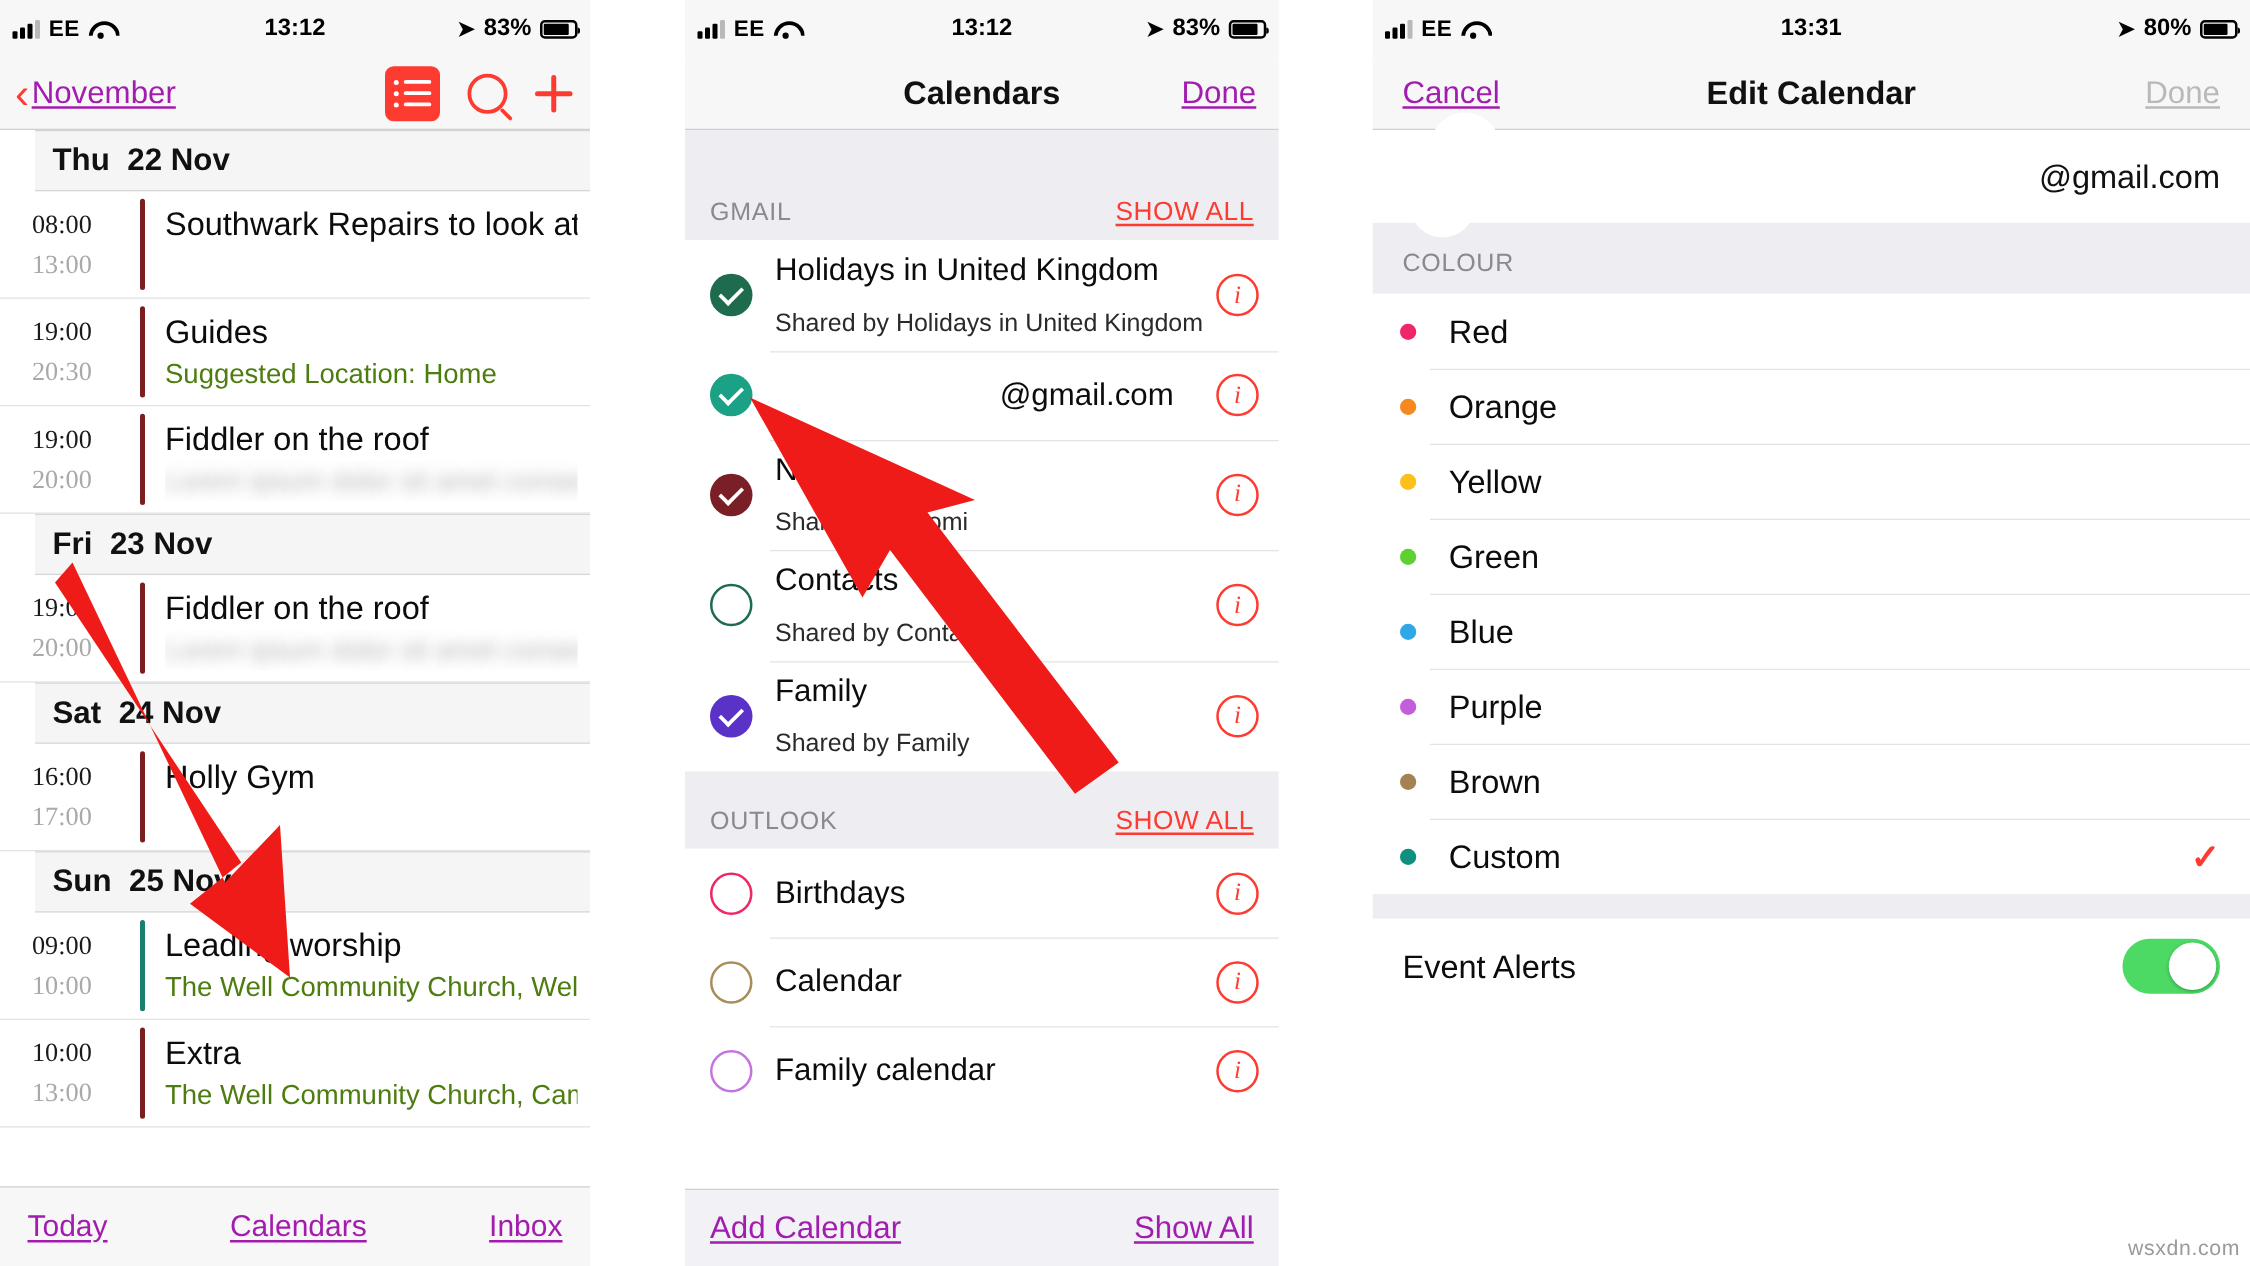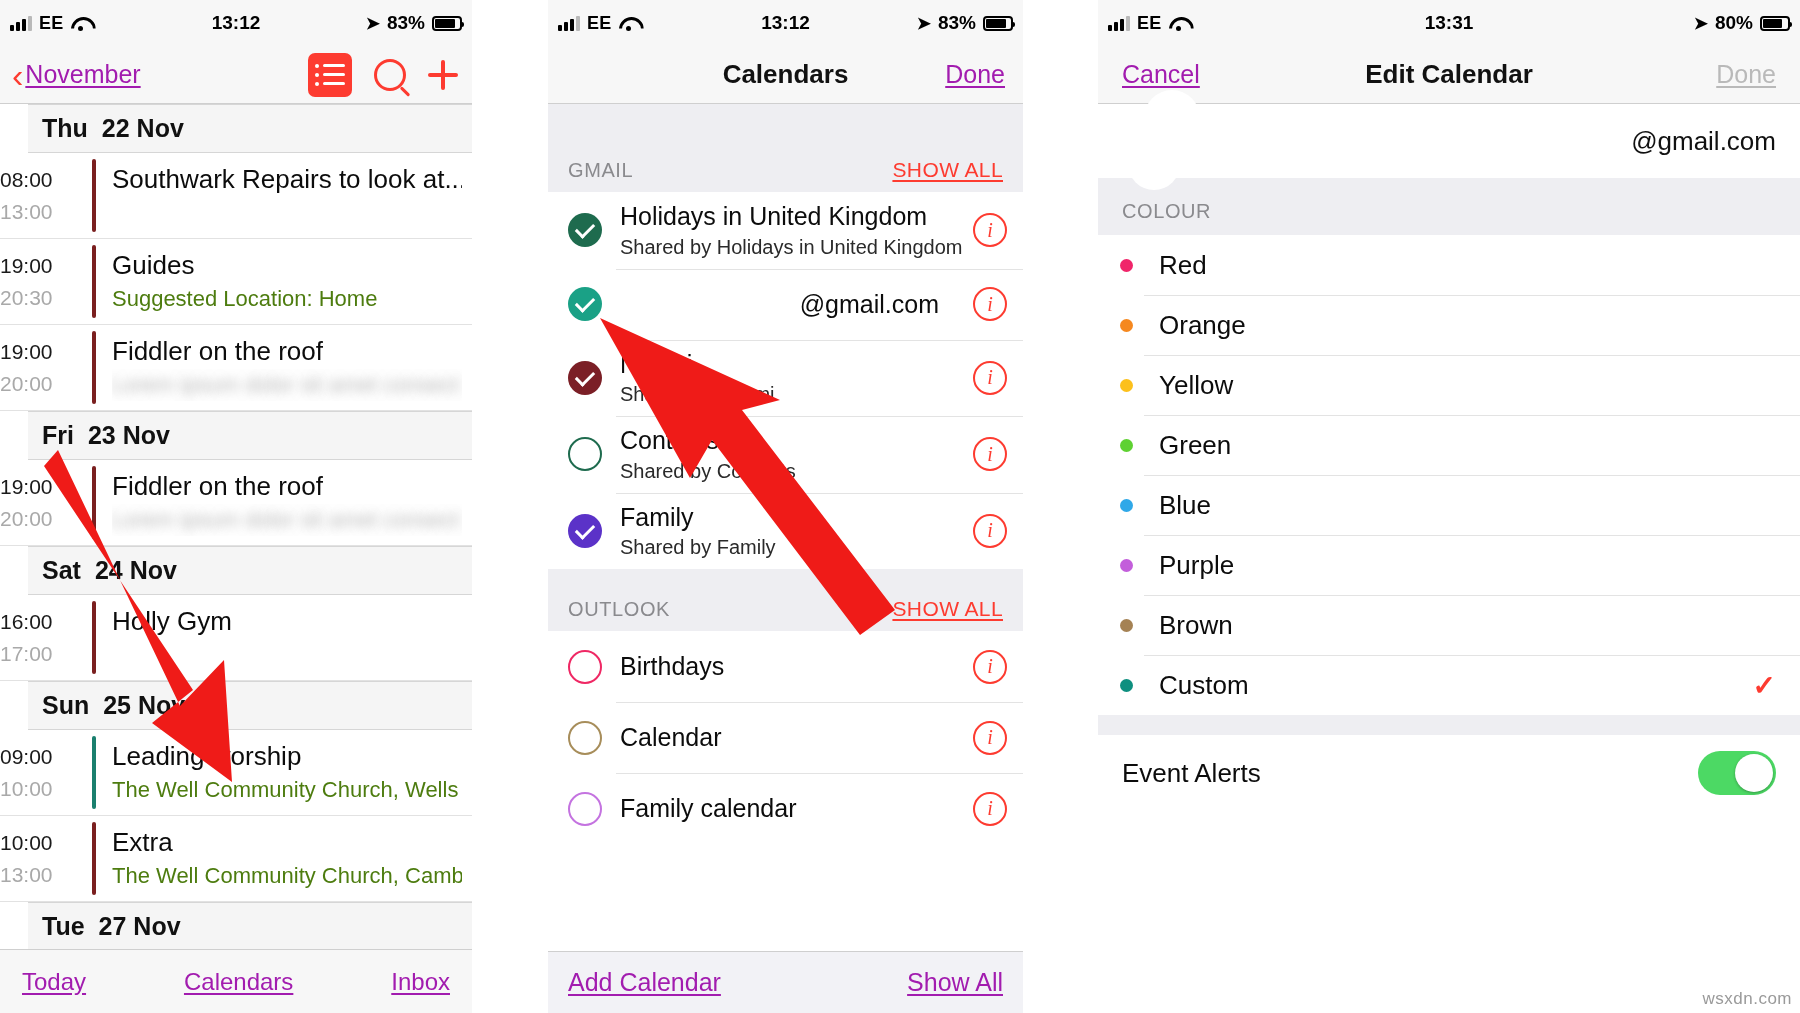--- a/index.html
+++ b/index.html
@@ -107,21 +107,21 @@
   .day-header{
     background:#f5f5f5;border-top:1px solid #d6d6d6;border-bottom:1px solid #d6d6d6;
     padding:9px 14px;font-size:25px;font-weight:bold;color:#111;
     display:flex;gap:14px;margin-left:28px;
   }
   .event-row{
     display:flex;border-bottom:1px solid #e2e2e2;min-height:86px;
     box-sizing:border-box;
   }
   .ev-times{
-    width:92px;flex:none;text-align:left;padding:11px 13px 11px 0;box-sizing:border-box;
+    width:112px;flex:none;text-align:center;padding:11px 13px 11px 0;box-sizing:border-box;font-family:Liberation Serif, serif;
   }
   .ev-start{font-size:21px;color:#1a1a1a;line-height:1.5;}
   .ev-end{font-size:21px;color:#a9a9a9;line-height:1.5;}
   .ev-bar{width:4px;flex:none;margin:6px 0;border-radius:2px;}
   .ev-body{padding:9px 10px 9px 16px;flex:1;min-width:0;}
   .ev-title{font-size:26px;color:#0c0c0c;white-space:nowrap;overflow:hidden;line-height:1.35;}
   .ev-sub{font-size:22px;color:#4d7c0f;white-space:nowrap;overflow:hidden;line-height:1.45;}
   .ev-sub.blurred{
     color:transparent;
     text-shadow:0 0 11px rgba(120,120,120,.55);
@@ -158,21 +158,21 @@
     display:flex;align-items:center;justify-content:center;box-sizing:border-box;
   }
   .cal-check.on::after{
     content:"";width:15px;height:8px;border-left:3.5px solid #fff;border-bottom:3.5px solid #fff;
     transform:rotate(-45deg);margin-top:-3px;
   }
   .cal-check.off{background:transparent;border:2.5px solid currentColor;}
   .cal-text{flex:1;min-width:0;padding:8px 0;}
   .cal-name{font-size:25px;color:#0c0c0c;white-space:nowrap;overflow:hidden;line-height:1.3;}
   .cal-name.right{text-align:right;padding-right:34px;}
-  .cal-sub{font-size:20px;color:#2a2a2a;white-space:nowrap;overflow:hidden;line-height:1.4;}
+  .cal-sub{font-size:20px;color:#2a2a2a;white-space:nowrap;overflow:hidden;line-height:1.4;margin-top:12px;}
   .info-ico{
     width:30px;height:30px;border:2px solid #fd3b30;border-radius:50%;flex:none;
     display:flex;align-items:center;justify-content:center;
     color:#fd3b30;font-size:20px;font-family:"Liberation Serif",serif;font-style:italic;
     cursor:pointer;
   }
   .gap{height:16px;background:#eeeef2;}
 
   
   .p2-footer{
@@ -357,24 +357,20 @@
           <div class="ev-start">10:00</div>
           <div class="ev-end">13:00</div>
         </div>
         <div class="ev-bar" style="background:#7a1f1f"></div>
         <div class="ev-body">
           <div class="ev-title">Extra</div>
           <div class="ev-sub">The Well Community Church, Camberw...</div>
         </div>
       </div>
 
-      <div class="day-header">
-        <span>Tue</span>
-        <span>27 Nov</span>
-      </div>
     </div>
 
     <div class="tabbar">
       <span class="nav-link">Today</span>
       <span class="nav-link">Calendars</span>
       <span class="nav-link">Inbox</span>
     </div>
   </div>
 
   <div class="panel" id="panel2">

